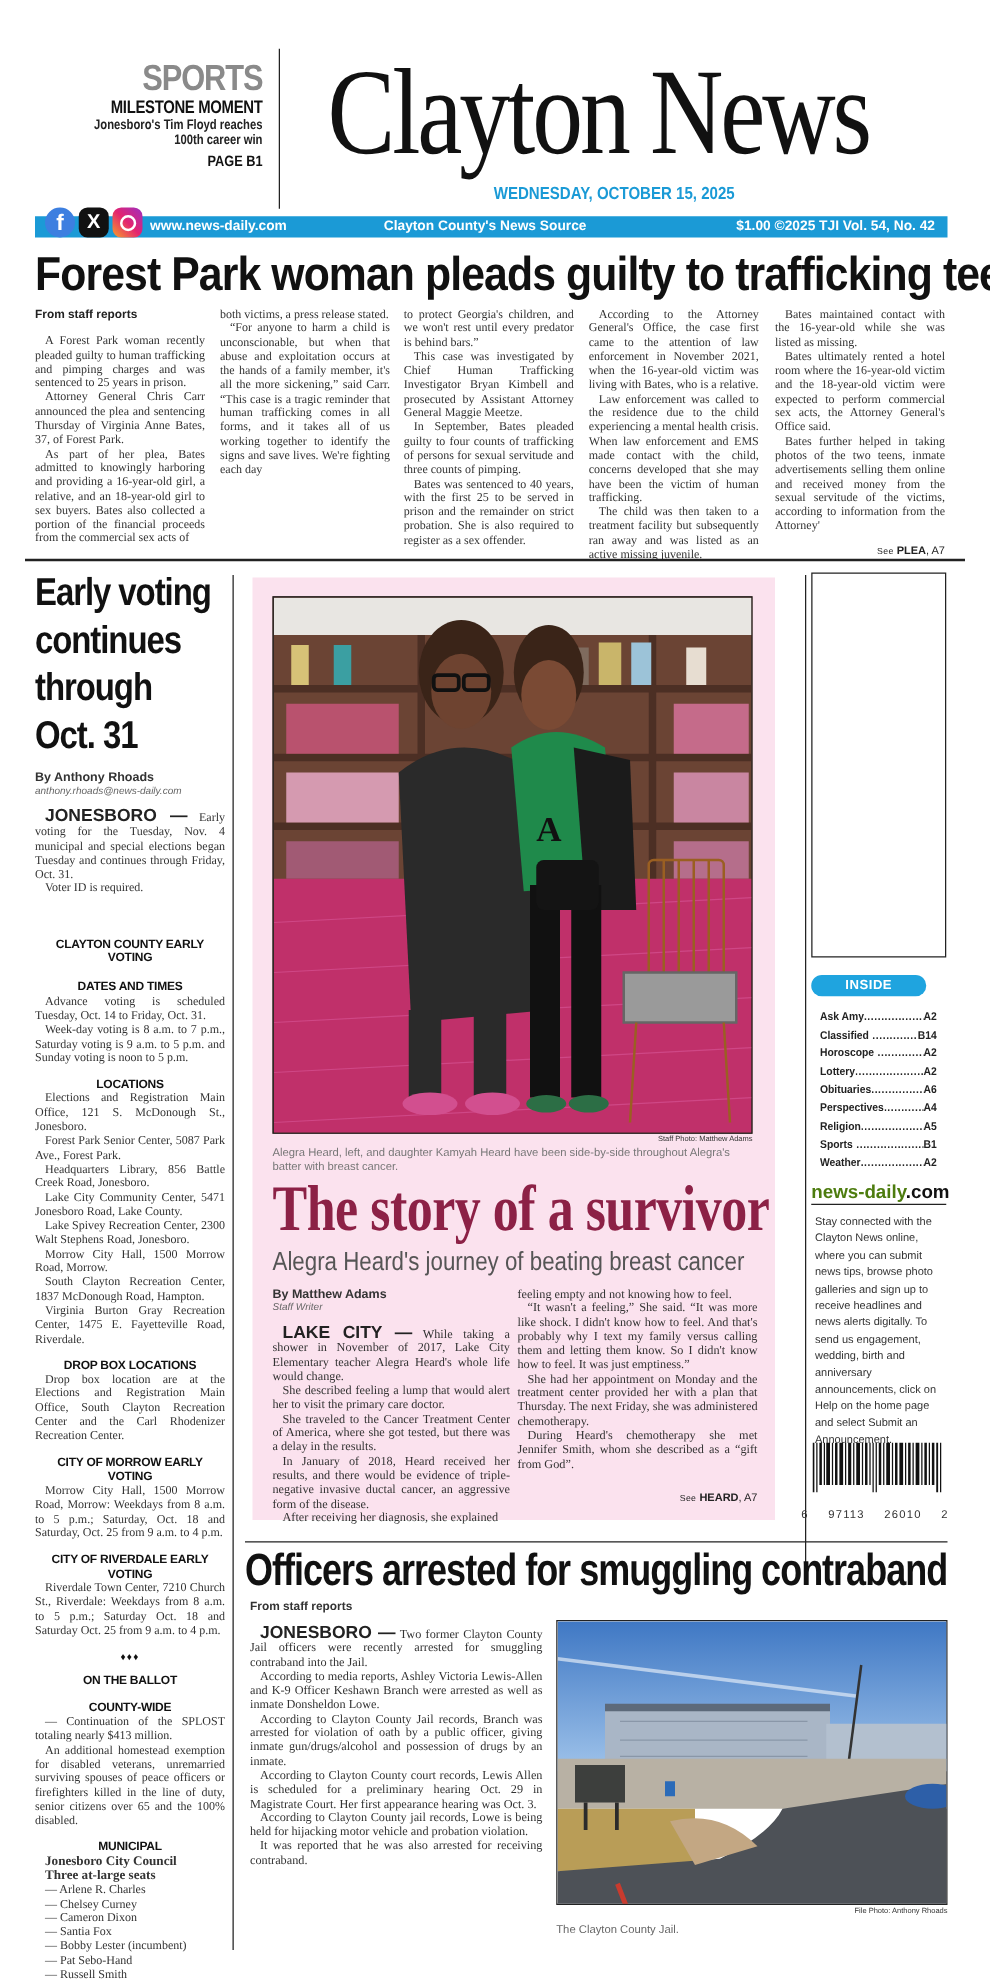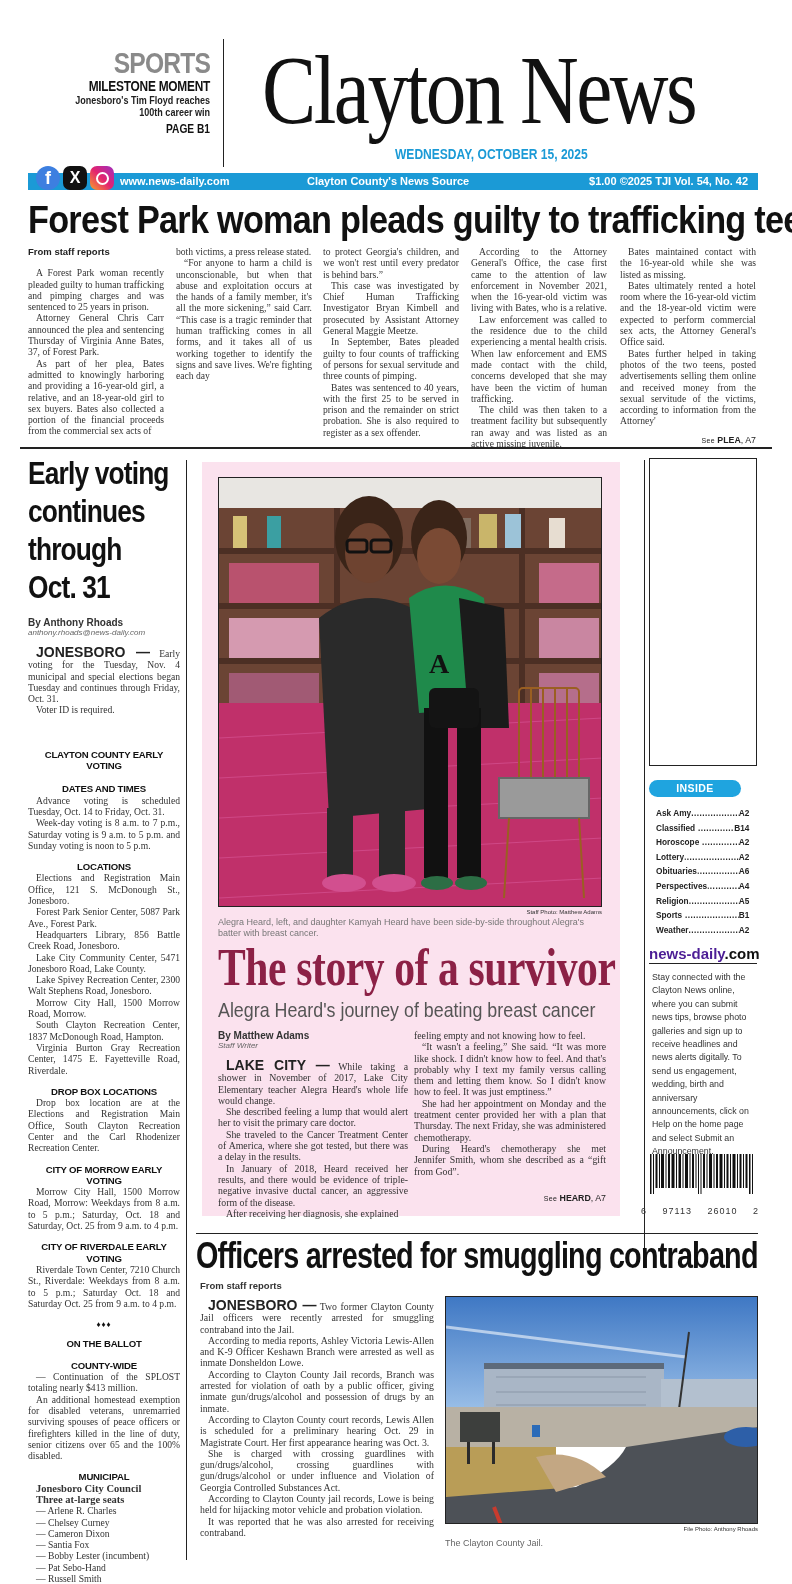--- a/index.html
+++ b/index.html
@@ -54,21 +54,21 @@
   #feature-deck { left: 218px; top: 998px; width: 400px; font-family: "Liberation Sans", sans-serif; font-size: 21px; color: #555; white-space: nowrap; transform: scaleX(0.85); transform-origin: left; }
 
   
   #rail-rule { left: 644px; top: 460px; width: 1px; height: 795px; background: #222; }
   #ad-box { left: 649px; top: 458px; width: 108px; height: 308px; border: 1px solid #222; }
   #inside-pill { left: 649px; top: 780px; width: 92px; height: 17px; background: #1fa4df; border-radius: 9px; color: #fff; text-align: center; font-family: "Liberation Sans", sans-serif; font-weight: bold; font-size: 10.5px; line-height: 17px; letter-spacing: 0.4px; }
   #inside-list { left: 656px; top: 806px; width: 94px; font-family: "Liberation Sans", sans-serif; font-weight: bold; font-size: 9px; line-height: 14.6px; color: #222; }
   .ix { display: flex; white-space: nowrap; overflow: hidden; transform: scaleX(0.92); transform-origin: left; width: 108%; }
   .ix .dots { flex: 1; overflow: hidden; letter-spacing: 0.5px; }
   #nd-brand { left: 649px; top: 945px; width: 108px; font-family: "Liberation Sans", sans-serif; font-weight: bold; font-size: 15px; color: #111; border-bottom: 1px solid #222; padding-bottom: 1px; white-space: nowrap; }
-  #nd-brand .blue { color: #4c1d95; }
+  #nd-brand .blue { color: #4d7c0f; }
   #nd-text { left: 652px; top: 971px; width: 106px; font-family: "Liberation Sans", sans-serif; font-size: 8.8px; line-height: 13.4px; color: #333; }
   #barcode { left: 650px; top: 1154px; width: 106px; height: 40px; }
   #barcode-num { left: 641px; top: 1206px; width: 118px; font-family: "Liberation Sans", sans-serif; font-size: 9px; color: #333; letter-spacing: 1px; display: flex; justify-content: space-between; }
 
   
   #bot-rule { left: 196px; top: 1233px; width: 562px; height: 1px; background: #222; }
   #bot-headline { left: 196px; top: 1236px; width: 580px; font-family: "Liberation Sans", sans-serif; font-size: 36px; line-height: 40px; color: #111; font-weight: bold; letter-spacing: -1px; white-space: nowrap; transform: scaleX(0.8); transform-origin: left; }
   #bot-src { left: 200px; top: 1280px; font-family: "Liberation Sans", sans-serif; font-weight: bold; font-size: 9.5px; color: #333; }
   #bot-body { left: 200px; top: 1300px; width: 234px; }
   #jail-photo { left: 445px; top: 1296px; width: 313px; height: 228px; border: 1px solid #222; overflow: hidden; }
@@ -119,21 +119,21 @@
   <p>Bates was sentenced to 40 years, with the first 25 to be served in prison and the remainder on strict probation. She is also required to register as a sex offender.</p>
 </div>
 <div class="abs lead-col serif-body" style="left:471px">
   <p>According to the Attorney General's Office, the case first came to the attention of law enforcement in November 2021, when the 16-year-old victim was living with Bates, who is a relative.</p>
   <p>Law enforcement was called to the residence due to the child experiencing a mental health crisis. When law enforcement and EMS made contact with the child, concerns developed that she may have been the victim of human trafficking.</p>
   <p>The child was then taken to a treatment facility but subsequently ran away and was listed as an active missing juvenile.</p>
 </div>
 <div class="abs lead-col serif-body" style="left:620px">
   <p>Bates maintained contact with the 16-year-old while she was listed as missing.</p>
   <p>Bates ultimately rented a hotel room where the 16-year-old victim and the 18-year-old victim were expected to perform commercial sex acts, the Attorney General's Office said.</p>
-  <p>Bates further helped in taking photos of the two teens, posted advertisements selling them online and received money from the sexual servitude of the victims, according to information from the Attorney'</p>
+  <p>Bates further helped in taking photos of the two teens, inmate advertisements selling them online and received money from the sexual servitude of the victims, according to information from the Attorney'</p>
   <div class="see" style="margin-top:8px">
     <span class="sc">See</span>
     <b>PLEA</b><span>, A7</span>
   </div>
 </div>
 <div id="lead-rule" class="abs"></div>
 
 <div id="vote-col" class="abs">
   <div id="vote-headline">
     <div>Early voting</div>
@@ -382,21 +382,20 @@
 </div>
 
 <div id="bot-rule" class="abs"></div>
 <div id="bot-headline" class="abs">Officers arrested for smuggling contraband</div>
 <div id="bot-src" class="abs">From staff reports</div>
 <div id="bot-body" class="abs serif-body" style="font-size:9.8px">
   <p><span class="dateline">JONESBORO —</span> <span>Two former Clayton County Jail officers were recently arrested for smuggling contraband into the Jail.</span></p>
   <p>According to media reports, Ashley Victoria Lewis-Allen and K-9 Officer Keshawn Branch were arrested as well as inmate Donsheldon Lowe.</p>
   <p>According to Clayton County Jail records, Branch was arrested for violation of oath by a public officer, giving inmate gun/drugs/alcohol and possession of drugs by an inmate.</p>
   <p>According to Clayton County court records, Lewis Allen is scheduled for a preliminary hearing Oct. 29 in Magistrate Court. Her first appearance hearing was Oct. 3.</p>
-  <p>She is charged with crossing guardlines with gun/drugs/alcohol, crossing guardlines with gun/drugs/alcohol or under influence and Violation of Georgia Controlled Substances Act.</p>
   <p>According to Clayton County jail records, Lowe is being held for hijacking motor vehicle and probation violation.</p>
   <p>It was reported that he was also arrested for receiving contraband.</p>
 </div>
 <div id="jail-photo" class="abs">
   <svg width="313" height="228" viewBox="0 0 313 228">
     <defs>
         <linearGradient id="sky" x1="0" y1="0" x2="0" y2="1">
           <stop offset="0" stop-color="#3f78c4"></stop>
           <stop offset="1" stop-color="#9fc3ea"></stop>
         </linearGradient>

